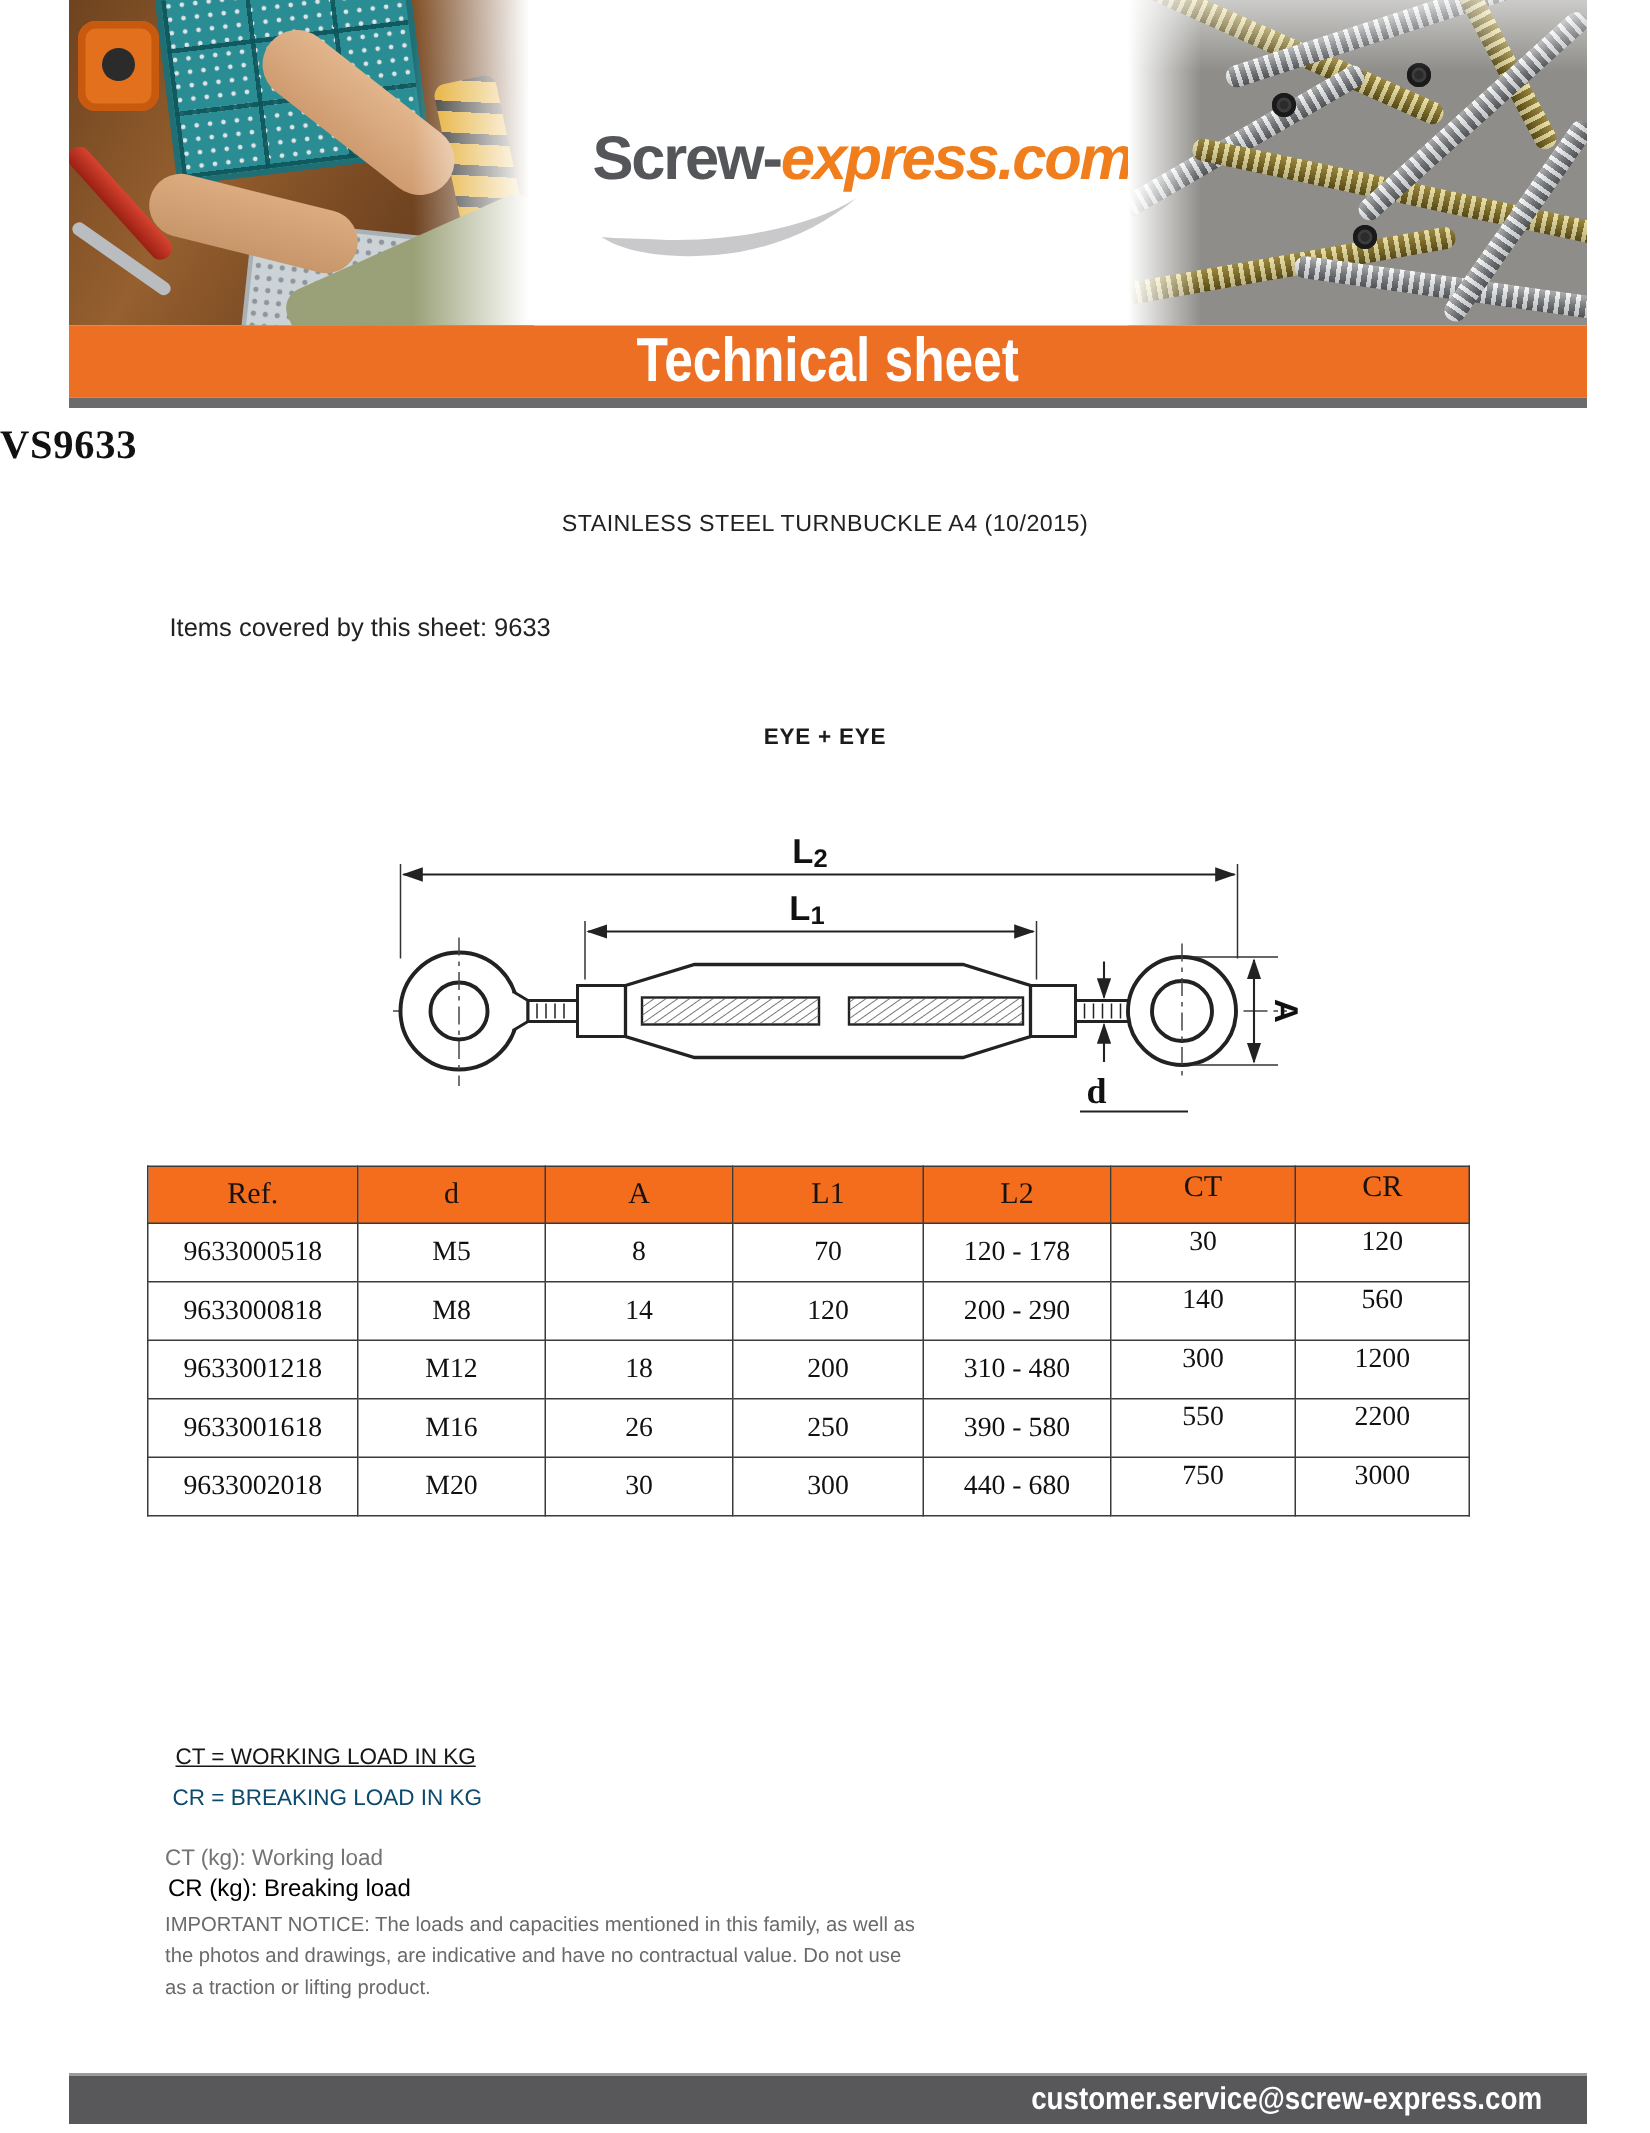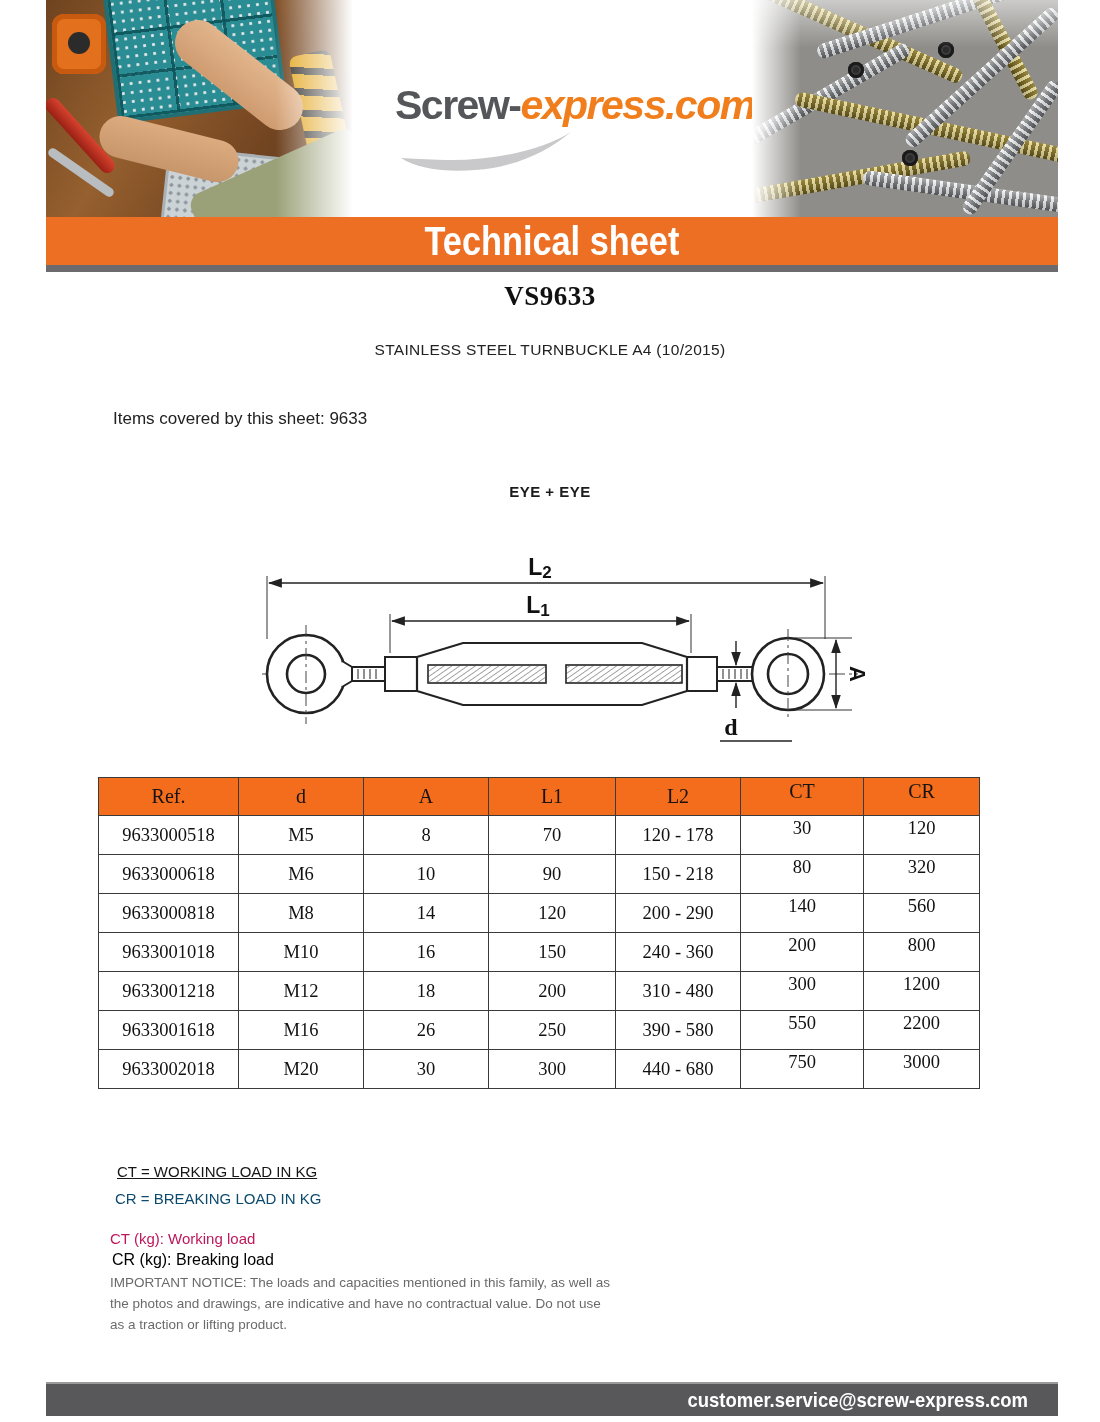--- a/index.html
+++ b/index.html
@@ -63,21 +63,21 @@
   .logo-swoosh { position:absolute; left:2px; top:46px; }
 
   
   .banner { position:absolute; left:46px; top:217px; width:1012px; height:48px; background:#ed6f23;
     display:flex; align-items:center; justify-content:center; }
   .banner-title { color:#ffffff; font-size:39px; font-weight:800; letter-spacing:0px;
     transform:scale(.88,1.06); transform-origin:center; }
   .banner-shadow { position:absolute; left:46px; top:265px; width:1012px; height:7px; background:#6b6b6d; }
 
   
-  .doc-code { position:absolute; left:0; top:281px; width:1100px; text-align:center;
+  .doc-code { position:absolute; left:0; top:281px; width:1100px; 
     font-family:"Liberation Serif", serif; font-weight:bold; font-size:27px; color:#111; letter-spacing:.5px; }
   .doc-subtitle { position:absolute; left:0; top:341px; width:1100px; text-align:center;
     font-size:15.5px; color:#222; letter-spacing:.3px; }
   .items-line { position:absolute; left:113px; top:409px; font-size:17px; color:#222; }
   .variant-label { position:absolute; left:0; top:483px; width:1100px; text-align:center;
     font-size:15px; font-weight:600; color:#1b1b1b; letter-spacing:.5px; }
 
   
   .diagram-wrap { position:absolute; left:250px; top:543px; width:620px; height:210px; }
 
@@ -87,21 +87,21 @@
     font-family:"Liberation Serif", serif; }
   table.spec th, table.spec td { border:1.6px solid #3a3a3a; text-align:center; vertical-align:middle;
     height:39px; font-weight:normal; }
   table.spec th { background:#f36d1d; color:#161310; font-size:20px; height:38px; }
   table.spec td { font-size:18.5px; color:#111; background:#ffffff; }
   table.spec th.top, table.spec td.top { vertical-align:top; padding-top:2px; }
 
   
   .note-ct { position:absolute; left:117px; top:1163px; font-size:15px; color:#161616;text-decoration:underline; }
   .note-cr { position:absolute; left:115px; top:1190px; font-size:15px; color:#0c4a6e;text-align:right; }
-  .kg-ct { position:absolute; left:110px; top:1230px; font-size:15px; color:#be185d; }
+  .kg-ct { position:absolute; left:110px; top:1230px; font-size:15px; color:#737373; }
   .kg-cr { position:absolute; left:112px; top:1251px; font-size:16px; color:#000000; }
   .notice { position:absolute; left:110px; top:1273px; width:505px; font-size:13.5px;
     line-height:1.55; color:#6a6a6a; }
 
   
   .footer-bar { position:absolute; left:46px; top:1382px; width:1012px; height:34px; background:#58585a;
     border-top:2px solid #9b9b9d; display:flex; align-items:center; justify-content:flex-end; padding-right:30px; }
   .footer-email { color:#ffffff; font-size:21px; font-weight:bold; transform:scaleX(.88);
     transform-origin:right; text-decoration:none; letter-spacing:0; }
 </style>
@@ -254,47 +254,29 @@
         <tr>
           <td>9633000518</td>
           <td>M5</td>
           <td>8</td>
           <td>70</td>
           <td>120 - 178</td>
           <td class="top">30</td>
           <td class="top">120</td>
         </tr>
         <tr>
-          <td>9633000618</td>
-          <td>M6</td>
-          <td>10</td>
-          <td>90</td>
-          <td>150 - 218</td>
-          <td class="top">80</td>
-          <td class="top">320</td>
-        </tr>
-        <tr>
           <td>9633000818</td>
           <td>M8</td>
           <td>14</td>
           <td>120</td>
           <td>200 - 290</td>
           <td class="top">140</td>
           <td class="top">560</td>
         </tr>
         <tr>
-          <td>9633001018</td>
-          <td>M10</td>
-          <td>16</td>
-          <td>150</td>
-          <td>240 - 360</td>
-          <td class="top">200</td>
-          <td class="top">800</td>
-        </tr>
-        <tr>
           <td>9633001218</td>
           <td>M12</td>
           <td>18</td>
           <td>200</td>
           <td>310 - 480</td>
           <td class="top">300</td>
           <td class="top">1200</td>
         </tr>
         <tr>
           <td>9633001618</td>

